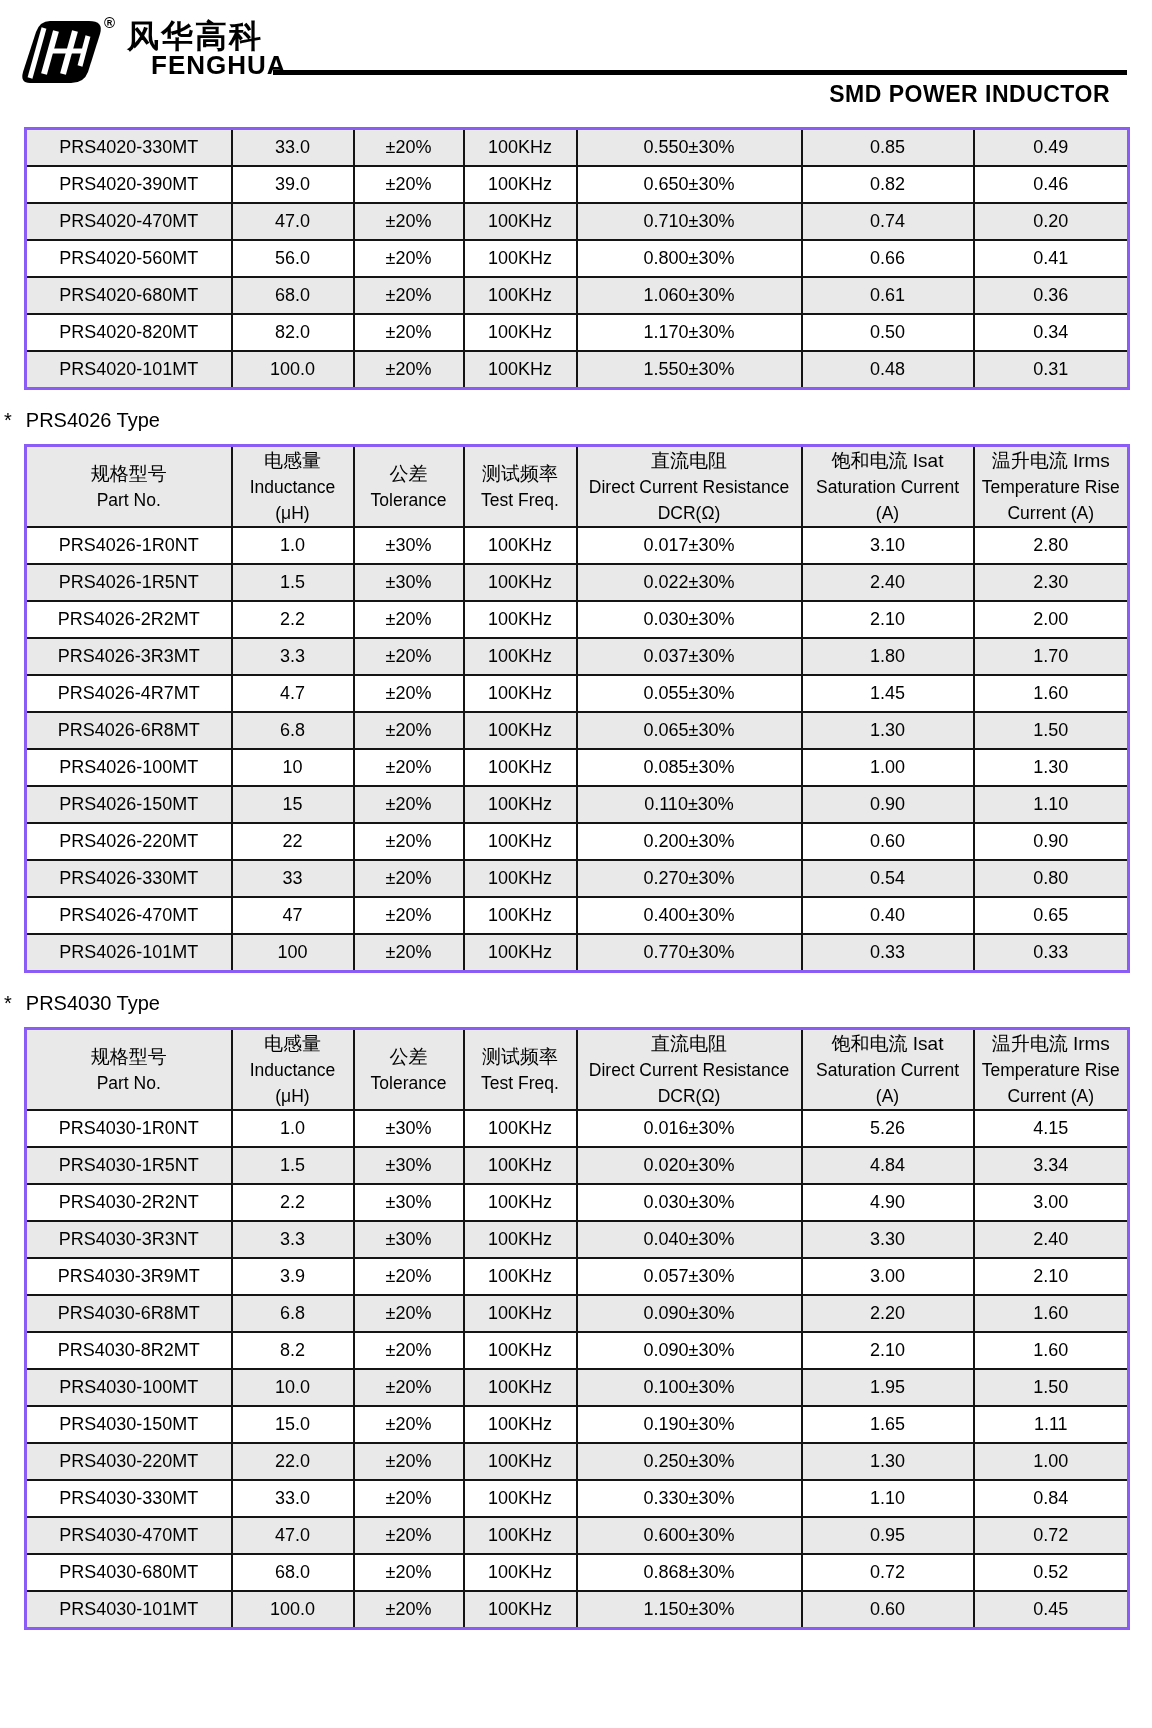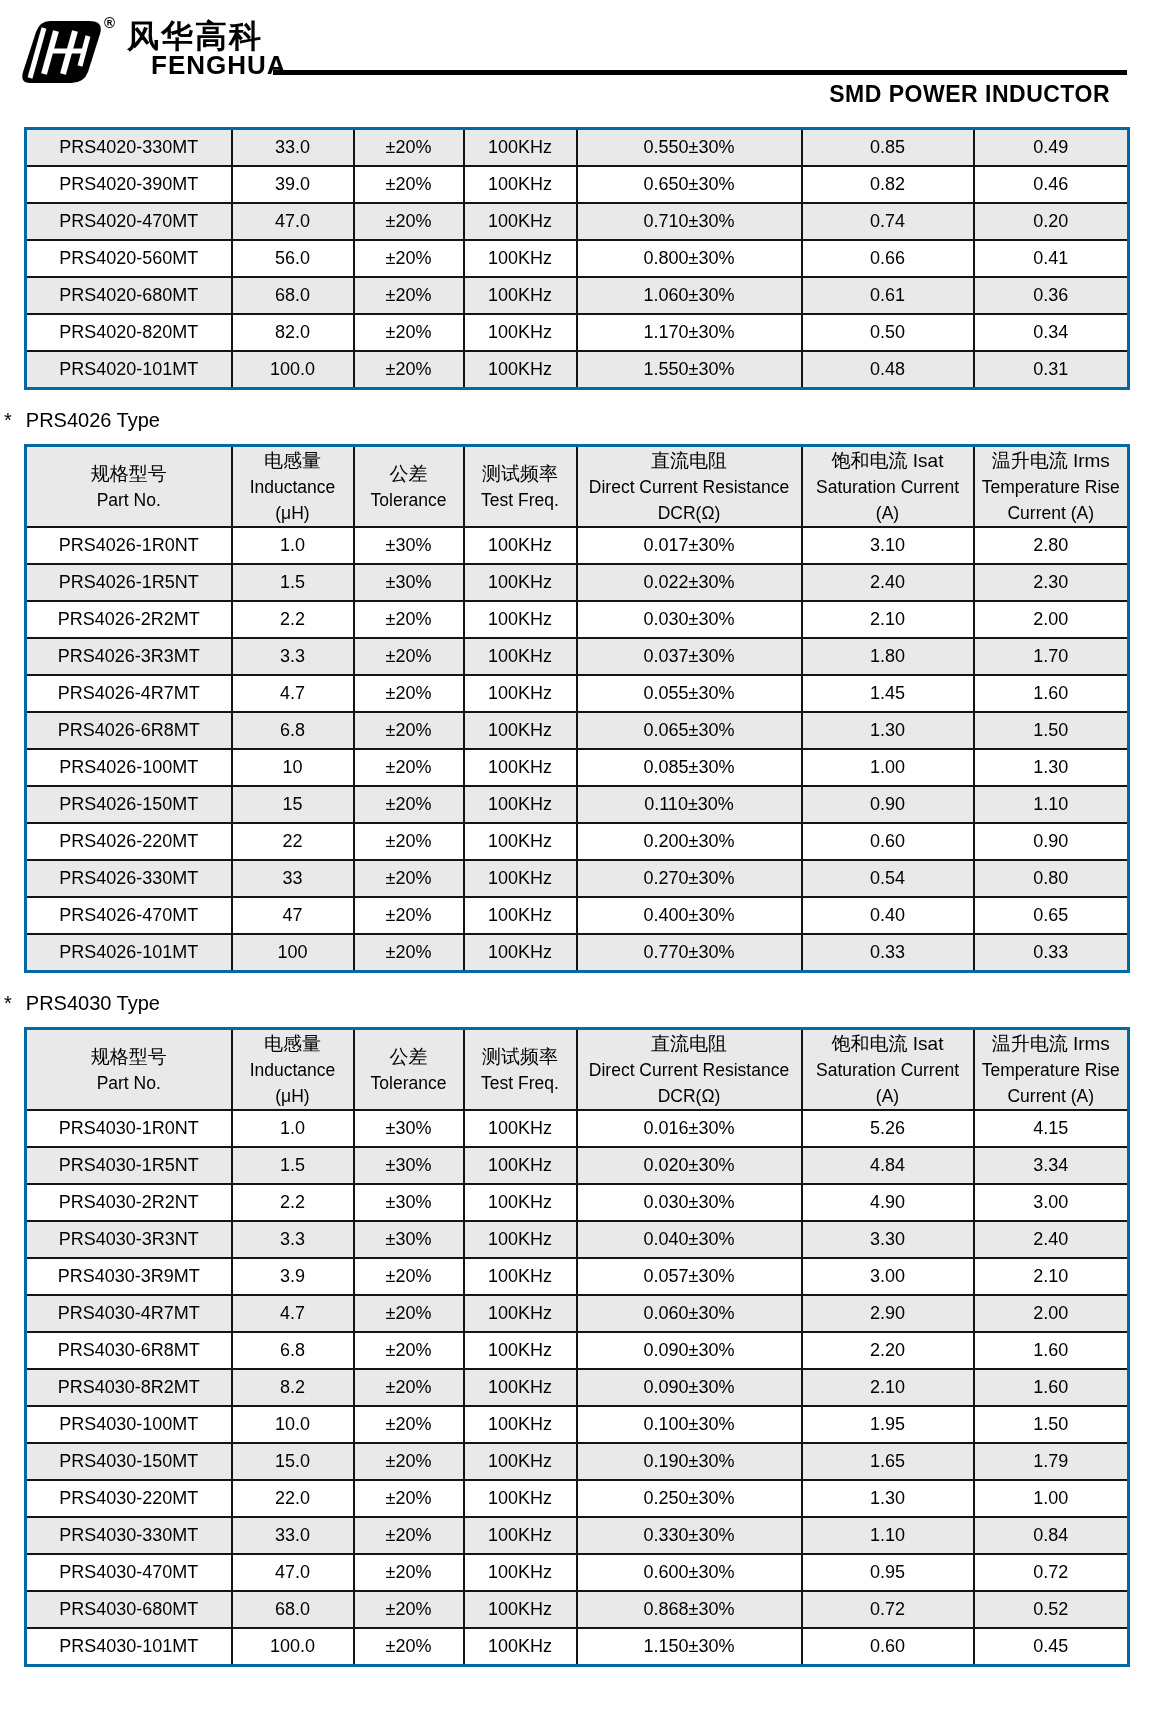--- a/index.html
+++ b/index.html
@@ -13,21 +13,21 @@
   .logo-mark{position:absolute;left:20px;top:20px;width:84px;height:64px;}
   .reg-mark{position:absolute;left:104px;top:14px;font-size:15px;font-weight:bold;}
   .logo-cn{position:absolute;left:127px;top:20px;font-size:32px;font-weight:bold;letter-spacing:2px;line-height:33px;}
   .logo-en{position:absolute;left:127px;top:52px;font-size:26px;font-weight:bold;letter-spacing:1px;line-height:27px;margin-left:24px;}
   .doc-title{position:absolute;right:42px;top:36px;font-size:23px;font-weight:bold;letter-spacing:0.5px;margin-top:45px;}
   .rule{position:absolute;left:273px;right:25px;top:70px;height:5px;background:#000;}
   
   .section-heading{margin:19px 0 12px 4px;font-size:20px;line-height:23px;}
   .section-heading .star{display:inline-block;margin-right:14px;}
   
-  table.spec{border-collapse:collapse;table-layout:fixed;width:1103px;margin-left:24px;border:3px solid #0369a1;}
+  table.spec{border-collapse:collapse;table-layout:fixed;width:1103px;margin-left:24px;border:3px solid #8b5cf6;}
   table.spec td,table.spec th{border:2px solid #141414;text-align:center;vertical-align:middle;padding:0;overflow:hidden;}
   table.spec td{height:35px;line-height:35px;font-size:18px;white-space:nowrap;}
   table.spec th{height:79px;font-weight:normal;background:#e9e9e9;}
   .t-odd  tbody tr:nth-child(odd)  td{background:#e9e9e9;}
   .t-even tbody tr:nth-child(even) td{background:#e9e9e9;}
   .hl-cn{font-size:19px;line-height:27px;}
   .hl-en{font-size:17.5px;line-height:26px;}
   .t1{margin-top:32px;}
 </style>
 </head>
@@ -382,29 +382,20 @@
         <tr>
           <td>PRS4030-3R9MT</td>
           <td>3.9</td>
           <td>±20%</td>
           <td>100KHz</td>
           <td>0.057±30%</td>
           <td>3.00</td>
           <td>2.10</td>
         </tr>
         <tr>
-          <td>PRS4030-4R7MT</td>
-          <td>4.7</td>
-          <td>±20%</td>
-          <td>100KHz</td>
-          <td>0.060±30%</td>
-          <td>2.90</td>
-          <td>2.00</td>
-        </tr>
-        <tr>
           <td>PRS4030-6R8MT</td>
           <td>6.8</td>
           <td>±20%</td>
           <td>100KHz</td>
           <td>0.090±30%</td>
           <td>2.20</td>
           <td>1.60</td>
         </tr>
         <tr>
           <td>PRS4030-8R2MT</td>
@@ -424,21 +415,21 @@
           <td>1.95</td>
           <td>1.50</td>
         </tr>
         <tr>
           <td>PRS4030-150MT</td>
           <td>15.0</td>
           <td>±20%</td>
           <td>100KHz</td>
           <td>0.190±30%</td>
           <td>1.65</td>
-          <td>1.79</td>
+          <td>1.11</td>
         </tr>
         <tr>
           <td>PRS4030-220MT</td>
           <td>22.0</td>
           <td>±20%</td>
           <td>100KHz</td>
           <td>0.250±30%</td>
           <td>1.30</td>
           <td>1.00</td>
         </tr>

